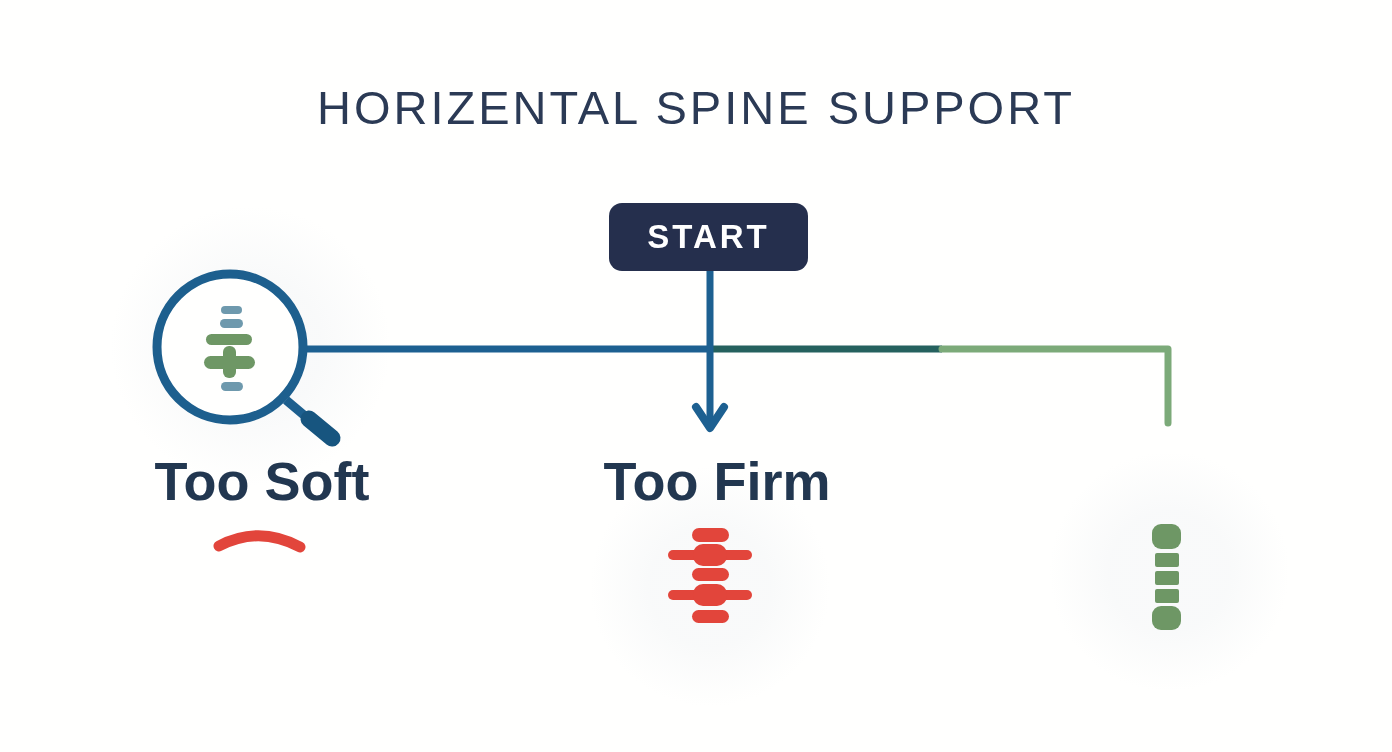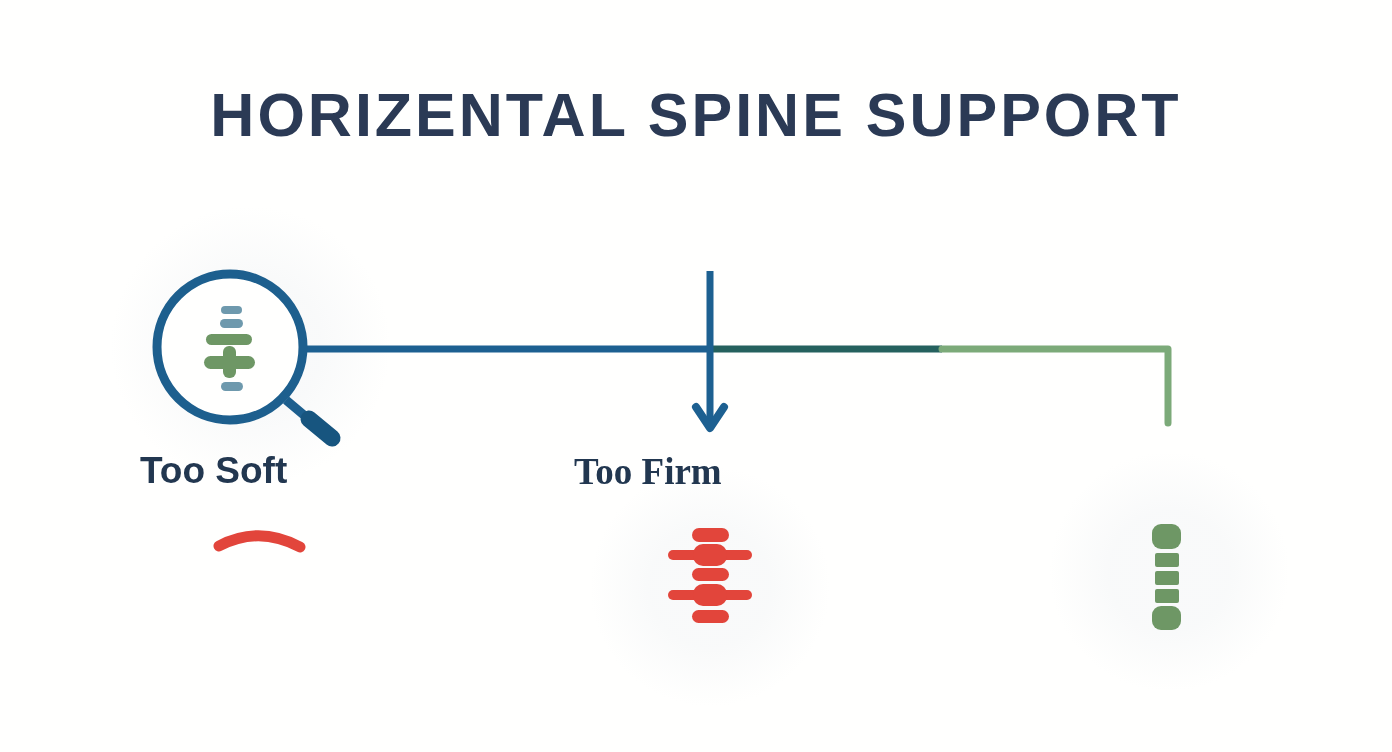--- a/index.html
+++ b/index.html
@@ -17,22 +17,22 @@
       #fffffe;
     overflow: hidden;
   }
 
   .title {
     position: absolute;
     top: 80px;
     left: 0;
     width: 100%;
     text-align: center;
-    font-size: 61px;
-    font-weight: 700;
+    font-size: 47px;
+    font-weight: 400;
     letter-spacing: 3px;
     color: #2b3a55;
   }
 
   .start-box {
     position: absolute;
     left: 609px;
     top: 203px;
     width: 199px;
     height: 68px;
@@ -52,36 +52,39 @@
     left: 0;
     top: 0;
     width: 1392px;
     height: 752px;
   }
 
   .branch-label {
     position: absolute;
     top: 450px;
     width: 244px;
-    text-align: left;
-    font-size: 37px;
+    text-align: center;
+    font-size: 54px;
     font-weight: 700;
     color: #223750;
   }
   .branch-label.too-soft  { left: 140px; }
-  .branch-label.too-firm  { left: 574px; font-family: Liberation Serif, serif; }
+  .branch-label.too-firm  { left: 595px; }
   .branch-label.just-right { left: 1035px; color: #6f9a6e; }
 </style>
 </head>
 <body>
 
 <div class="canvas">
 
   <div class="title">HORIZENTAL SPINE SUPPORT</div>
 
+  <div class="start-box">
+    <span>START</span>
+  </div>
 
   <svg class="flow-svg" viewBox="0 0 1392 752">
 
     <g>
       <line x1="306" y1="349" x2="712" y2="349" stroke="#1d6091" stroke-width="7"></line>
       <line x1="712" y1="349" x2="942" y2="349" stroke="#25615e" stroke-width="7"></line>
       <path d="M942 349 H1168 V423" fill="none" stroke="#7caa79" stroke-width="7" stroke-linecap="round" stroke-linejoin="round"></path>
     </g>
 
     <g>

